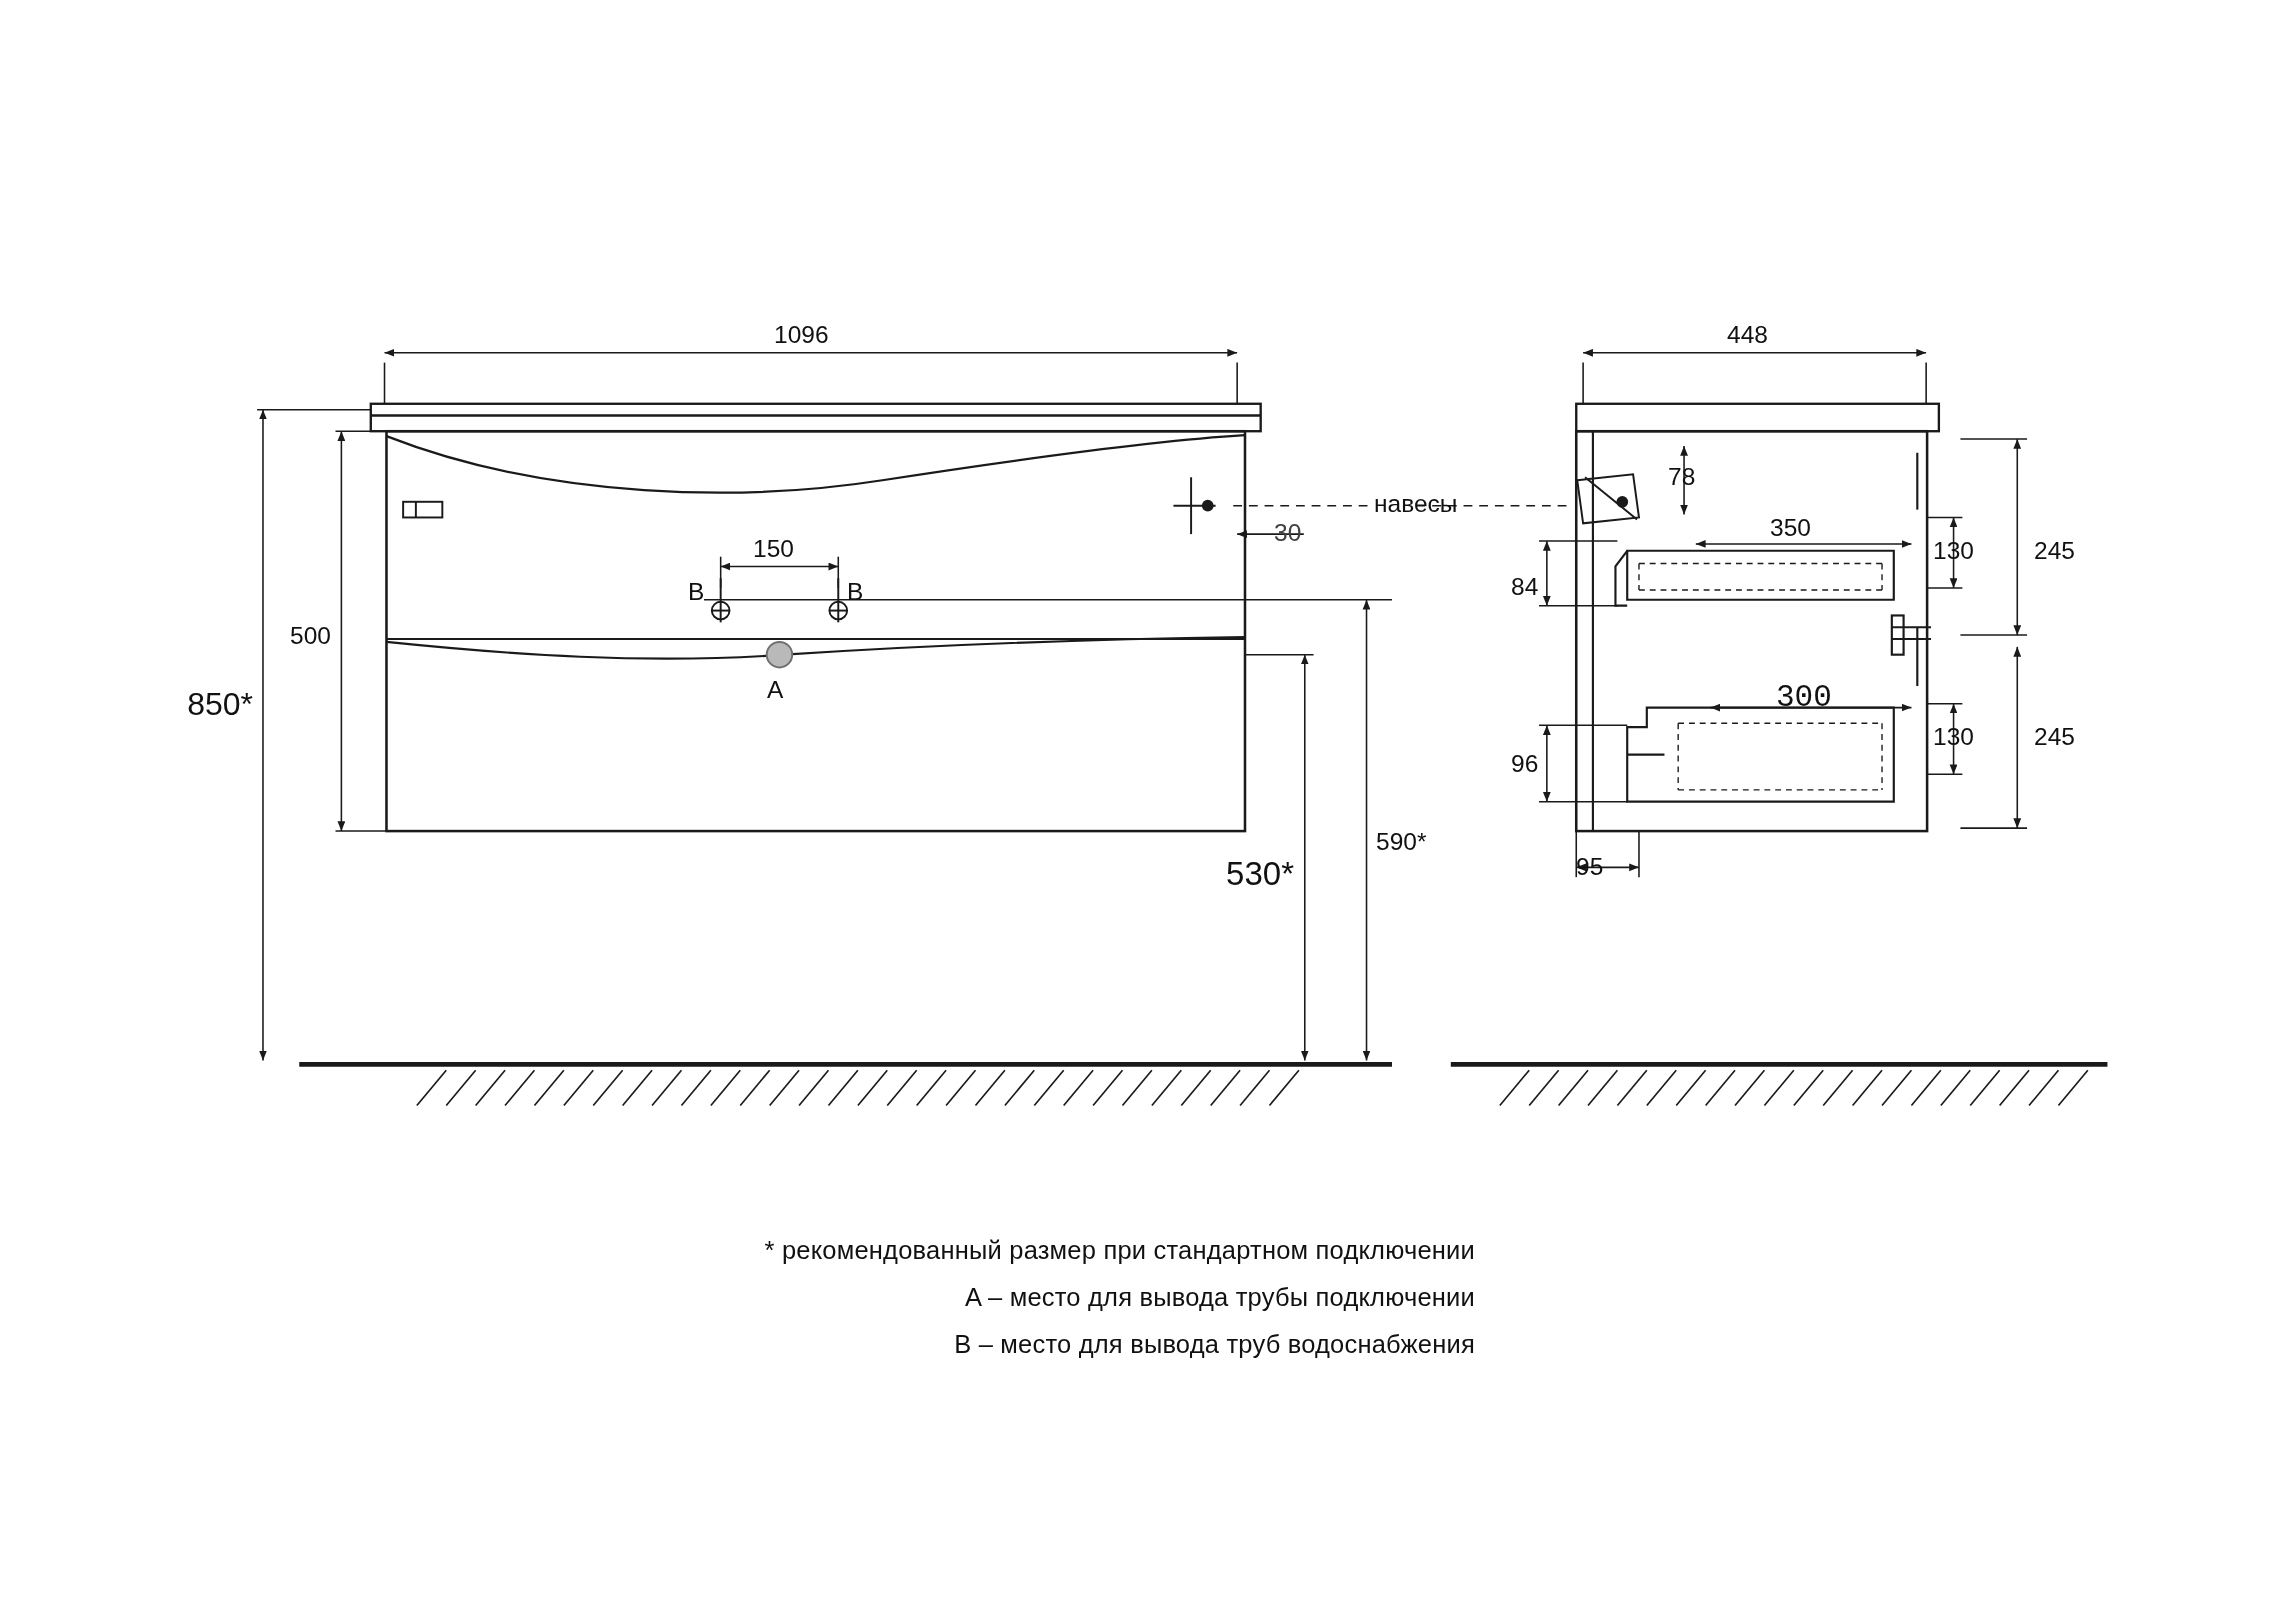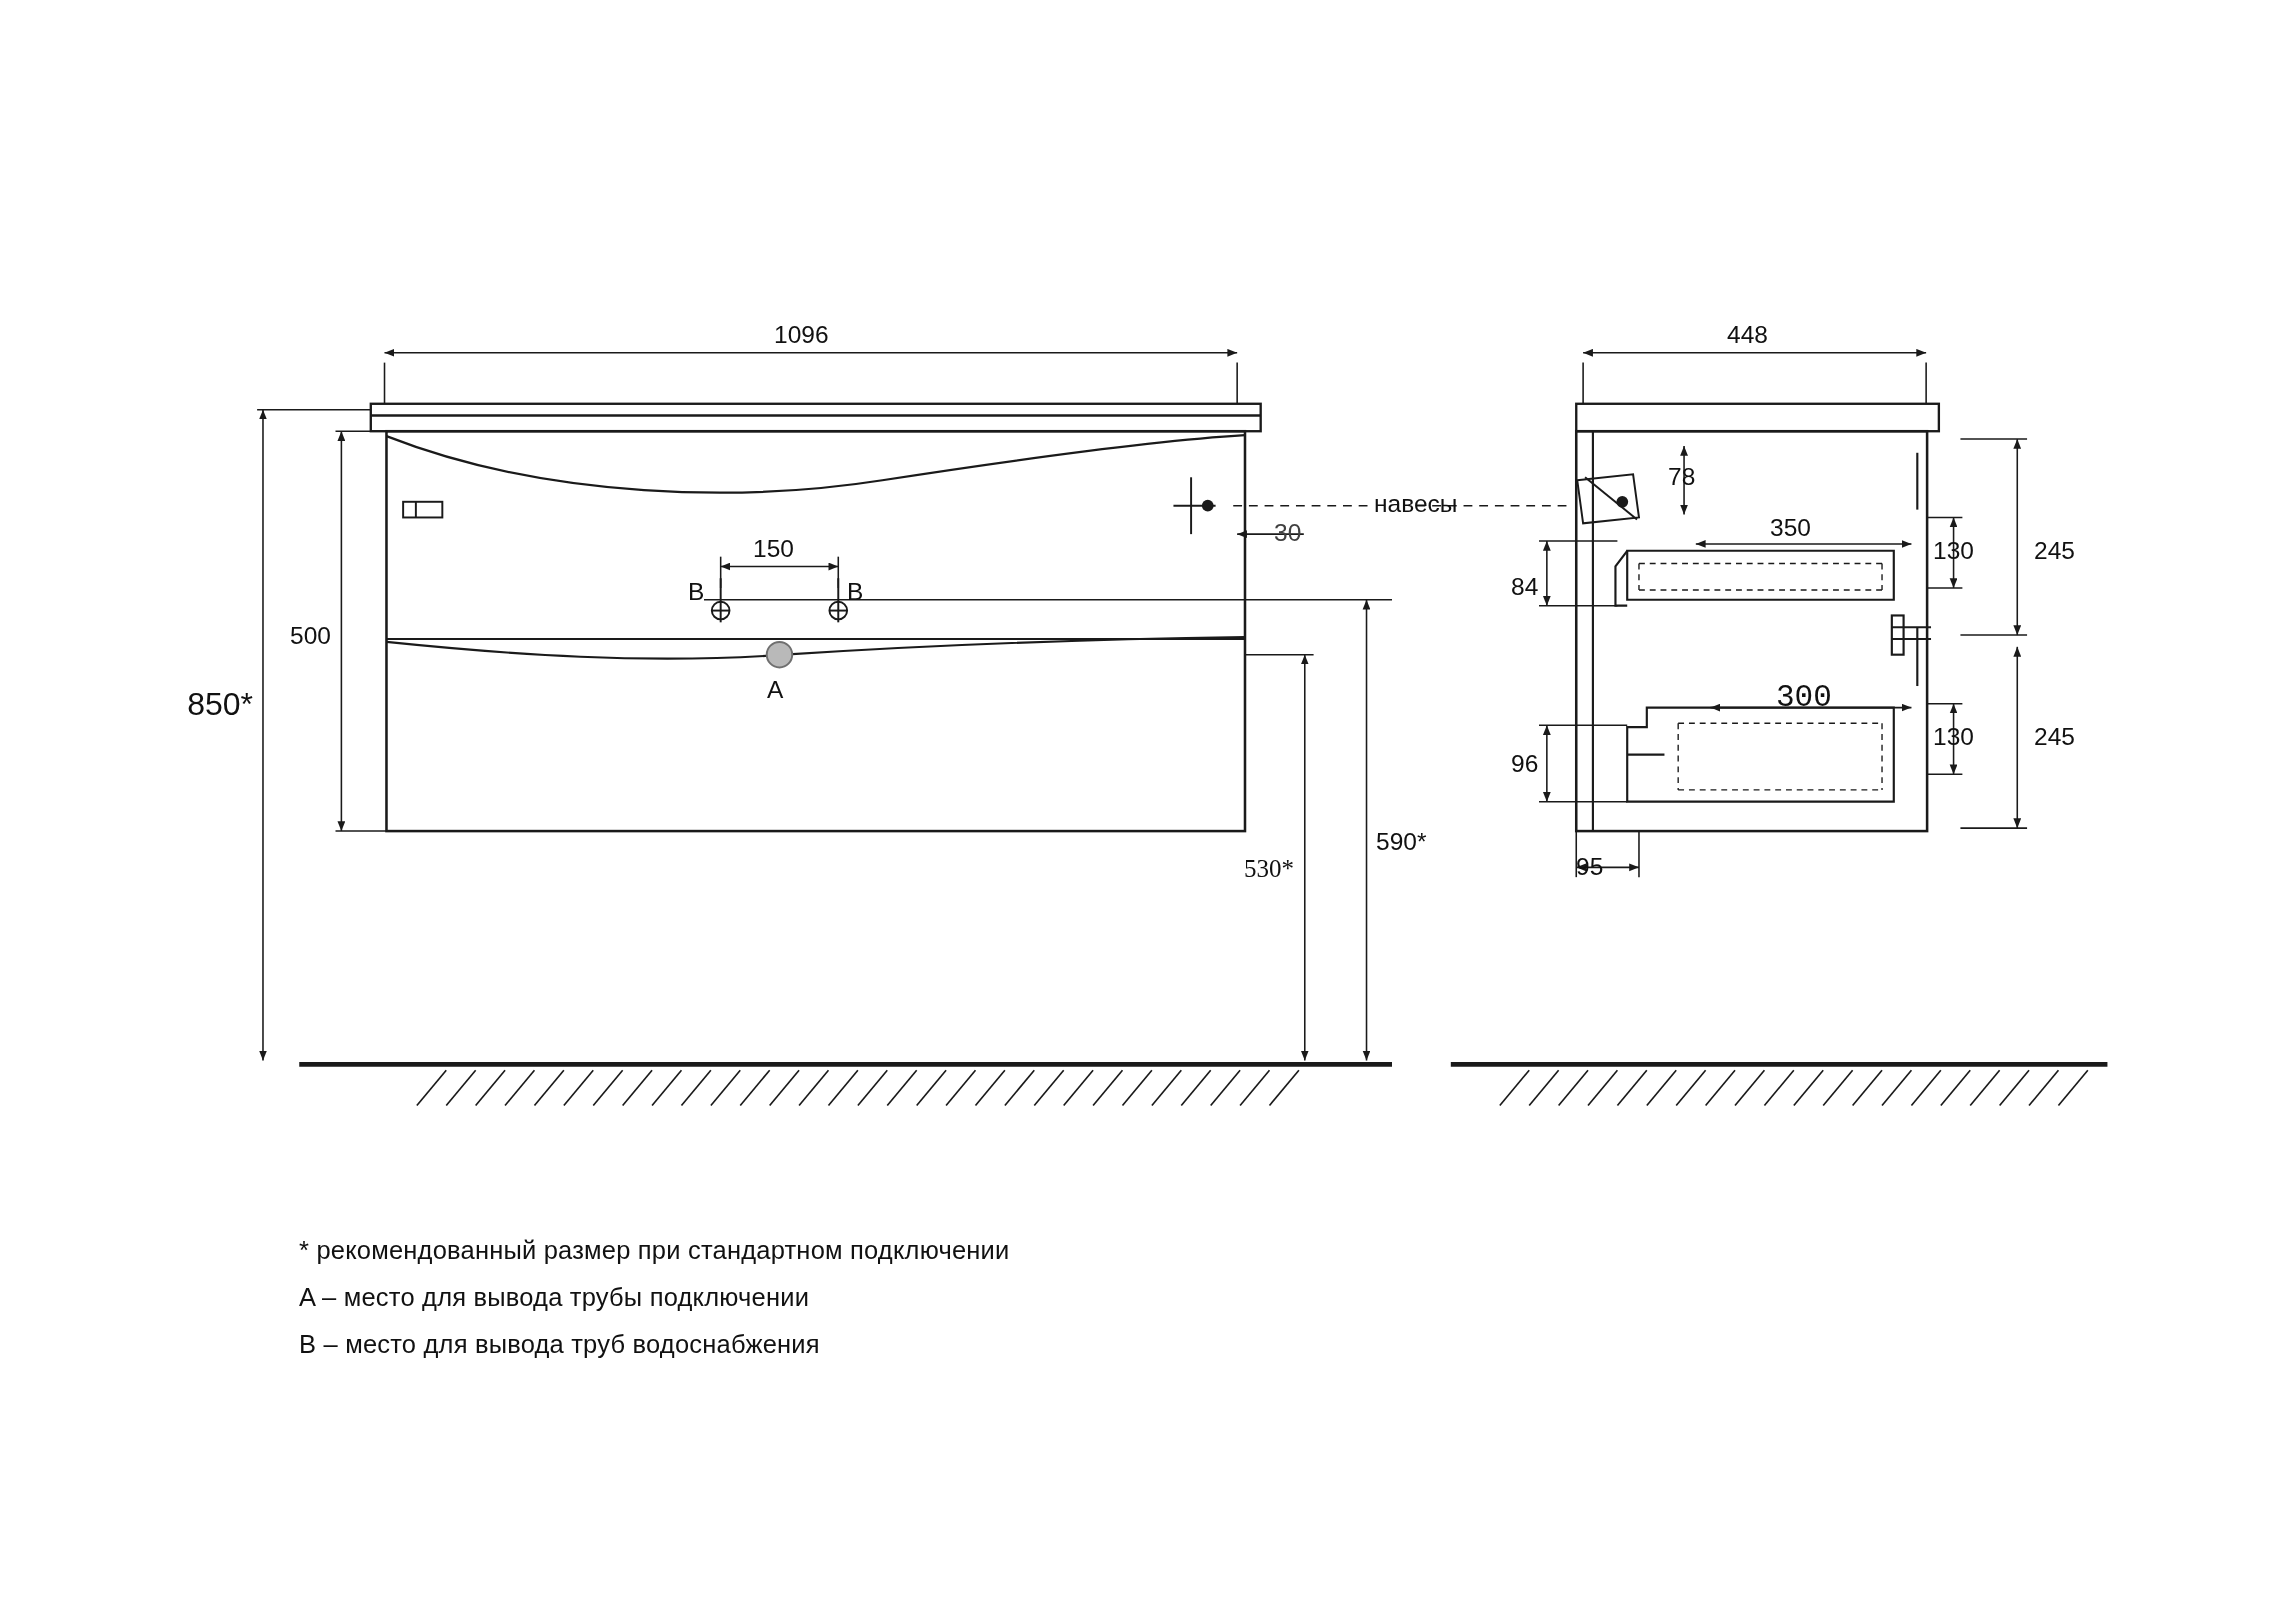--- a/index.html
+++ b/index.html
@@ -31,20 +31,21 @@
     left: 299px;
     top: 1227px;
     width: 1176px;
   }
   .note-line {
     font-size: 25.5px;
     line-height: 47px;
     color: #111111;
     letter-spacing: 0.2px;
     white-space: nowrap;
+    text-align: right;
   }
 </style>
 </head>
 <body>
 
 <div id="drawing-root">
 
   <svg class="cad" viewBox="0 0 2339 1654" xmlns="http://www.w3.org/2000/svg">
     <defs>
       <marker id="arrHead" markerWidth="12" markerHeight="12" refX="10" refY="4" orient="auto" markerUnits="userSpaceOnUse">
@@ -327,21 +328,21 @@
     <div style="position:absolute; left:753px; top:535px; font-size:24.5px; color:#111;">150</div>
 
     <div style="position:absolute; left:688px; top:578px; font-size:24.5px; color:#111;">B</div>
 
     <div style="position:absolute; left:847px; top:578px; font-size:24.5px; color:#111;">B</div>
 
     <div style="position:absolute; left:767px; top:676px; font-size:24.5px; color:#111;">A</div>
 
     <div style="position:absolute; left:1376px; top:828px; font-size:24.5px; color:#111;">590*</div>
 
-    <div style="position:absolute; left:1294px; top:855px; font-size:25px; color:#111; transform:translateX(-100%);font-family:Liberation Serif, serif;">530*</div>
+    <div style="position:absolute; left:1294px; top:855px; font-size:33px; color:#111; transform:translateX(-100%);">530*</div>
 
     <div style="position:absolute; left:1374px; top:490px; font-size:24.5px; color:#111;">навесы</div>
 
     <div style="position:absolute; left:1727px; top:321px; font-size:24.5px; color:#111;">448</div>
 
     <div style="position:absolute; left:1668px; top:463px; font-size:24.5px; color:#111;">78</div>
 
     <div style="position:absolute; left:1770px; top:514px; font-size:24.5px; color:#111;">350</div>
 
     <div style="position:absolute; left:1933px; top:537px; font-size:24.5px; color:#111;">130</div>

